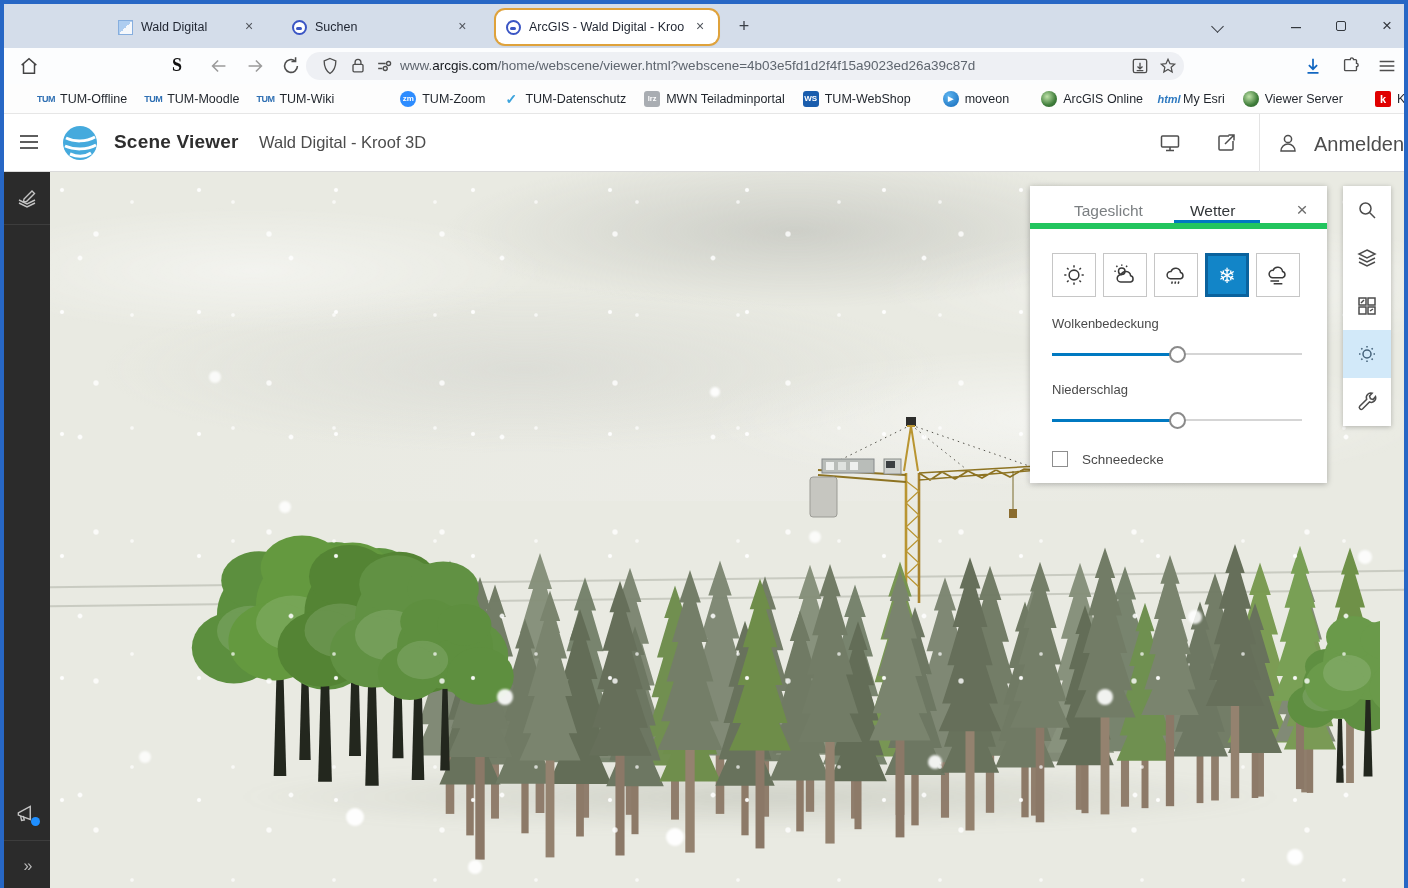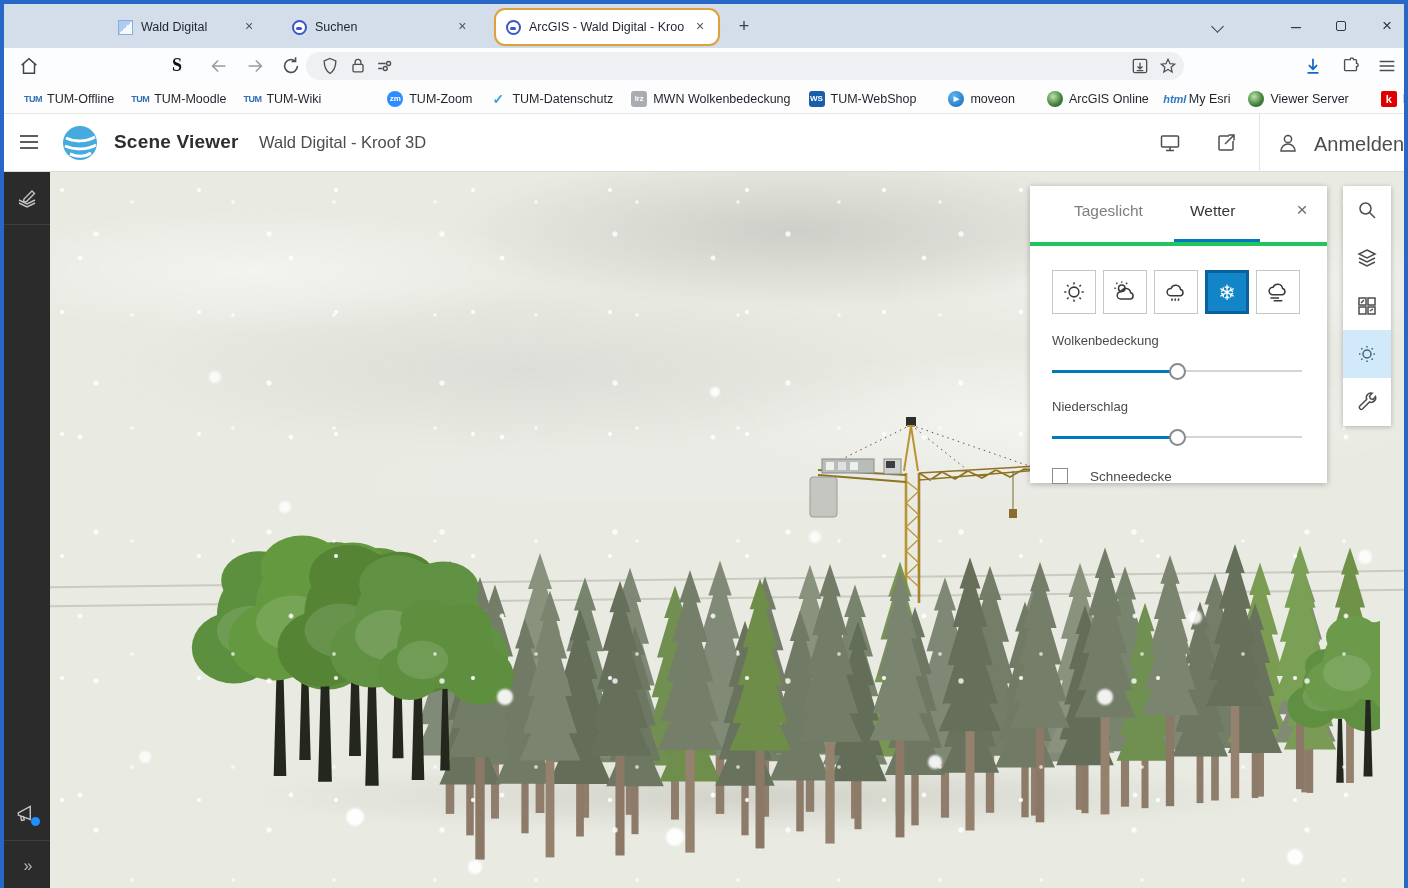--- a/index.html
+++ b/index.html
@@ -28,21 +28,21 @@
   #addrbar { position:absolute; left:4px; top:48px; width:1400px; height:36px; background:#fcfdfe; z-index:50; }
   #addrbar svg, #bookmarks svg { display:block; }
   .tool-ic { position:absolute; top:7px; width:22px; height:22px; }
   #url-pill { position:absolute; left:302px; top:4px; width:878px; height:28px; background:#eef0f4; border-radius:14px; }
   .pill-ic { position:absolute; top:4px; width:20px; height:20px; }
   #url-text { position:absolute; left:94px; top:6px; font-size:13.5px; color:#5e656e; white-space:nowrap; }
   #url-text .dom { color:#15181c; }
   #s-badge { position:absolute; left:168px; top:7px; font-weight:bold; font-size:18px; color:#111; font-family:"Liberation Serif", serif; }
 
   
-  #bookmarks { position:absolute; left:4px; top:84px; width:1400px; height:30px; background:#fdfdfd; border-bottom:1px solid #e6e6e6; z-index:50; display:flex; align-items:center; padding-left:14px; gap:4px; }
+  #bookmarks { position:absolute; left:4px; top:84px; width:1400px; height:30px; background:#fdfdfd; border-bottom:1px solid #e6e6e6; z-index:50; display:flex; align-items:center; padding-left:27px; gap:4px; }
   .bm { display:flex; align-items:center; gap:6px; padding:3px 7px; border-radius:4px; font-size:12.5px; color:#1f242b; white-space:nowrap; }
   .badge { display:inline-flex; align-items:center; justify-content:center; width:16px; height:16px; font-size:8px; font-weight:bold; border-radius:3px; color:#fff; }
   .b-tum { background:transparent; color:#3070b3; font-size:9px; letter-spacing:-0.5px; }
   .b-zm { background:#2d8cff; border-radius:50%;margin-left:48px; }
   .b-check { background:transparent; color:#3ba3dc; font-size:14px; }
   .b-lrz { background:#a9adb2; font-size:7.5px; }
   .b-ws { background:#1a5dad; }
   .b-moveon { background:radial-gradient(circle at 35% 30%,#5db4f0,#1268b8); border-radius:50%; font-size:7px; }
   .b-globe { border-radius:50%; background:radial-gradient(circle at 38% 35%,#bfe2a9,#3f7d3a 60%,#2c5e2e); }
   .b-esri { background:transparent; color:#2f7ac0; font-style:italic; font-size:11px; font-weight:bold; }
@@ -101,37 +101,37 @@
       -570px 365px 0 1px rgba(255,255,255,.8), -40px 445px 0 4px rgba(255,255,255,.95),
       220px 370px 0 2px rgba(255,255,255,.9), 390px 305px 0 3px rgba(255,255,255,.9),
       580px 465px 0 3px rgba(255,255,255,.95), 100px 145px 0 1px rgba(255,255,255,.8),
       -500px -15px 0 1px rgba(255,255,255,.8), 320px 85px 0 1.5px rgba(255,255,255,.85),
       650px 165px 0 2px rgba(255,255,255,.85), -240px 475px 0 2px rgba(255,255,255,.9),
       35px 585px 0 3px rgba(255,255,255,.95), -410px 585px 0 2px rgba(255,255,255,.9),
       545px 585px 0 2px rgba(255,255,255,.9); }
 
   
   #weather-panel { position:absolute; left:1030px; top:186px; width:297px; height:297px; background:#fff; box-shadow:0 1px 6px rgba(0,0,0,.28); z-index:45; }
-  #wp-tabs { position:relative; height:60px; border-bottom:4px solid #22c55e;padding-left:45px; }
+  #wp-tabs { position:relative; height:43px; border-bottom:6px solid #22c55e;padding-left:45px; }
   .wp-tab { position:absolute; top:16px; font-size:15.5px; }
   #wp-tab-0 { left:44px; color:#7b7f82; }
   #wp-tab-1 { left:160px; color:#323639; }
   #wp-underline { position:absolute; left:144px; bottom:0; width:86px; height:3px; background:#0079c1; }
   #wp-close { position:absolute; right:14px; top:13px; font-size:19px; color:#6e6e6e; width:22px; text-align:center; }
   #wp-body { padding:24px 22px 0 22px; }
   #mode-row { display:flex; gap:7px; }
   .wxbtn { width:44px; height:44px; border:1px solid #c6c6c6; background:#fff; display:flex; align-items:center; justify-content:center; }
   .wxbtn svg { stroke:#3a3a3a; fill:none; stroke-width:1.4; }
   .wxbtn.active { background:#1285c8; border:3px solid #0a629d; color:#fff; font-size:21px; line-height:1; }
   .wp-label { margin-top:19px; font-size:13px; color:#4a4a4a; }
   .slider { position:relative; margin-top:15px; height:17px; width:250px; }
   .slider .track { position:absolute; left:0; right:0; top:7px; height:2px; background:#d5d5d5; }
   .slider .fill { position:absolute; left:0; top:6.5px; height:3px; background:#0079c1; }
   .slider .handle { position:absolute; top:0; width:17px; height:17px; margin-left:-8px; border-radius:50%; background:#fff; border:2px solid #8a8a8a; }
-  #snowcover-row { margin-top:22px; display:flex; align-items:center; gap:22px; }
+  #snowcover-row { margin-top:22px; display:flex; align-items:center; gap:14px; }
   #snowcover-box { width:16px; height:16px; border:1px solid #8e8e8e; background:#fff; }
   #snowcover-label { font-size:13.5px; color:#4a4a4a; }
 
   
   #right-toolbar { position:absolute; left:1343px; top:186px; width:48px; background:#fff; box-shadow:0 1px 5px rgba(0,0,0,.25); z-index:45; }
   .rt-item { width:48px; height:48px; display:flex; align-items:center; justify-content:center; }
   .rt-item.active { background:#d2e9f9; }
   .rt-item svg { stroke:#4c4c4c; fill:none; stroke-width:1.5; }
   .rt-item.active svg { stroke:#44627a; }
 </style>
@@ -186,20 +186,21 @@
       </svg>
     <svg class="pill-ic" style="left:42px;" viewBox="0 0 24 24">
         <rect x="6" y="10" width="12" height="9" rx="1.5" fill="none" stroke="#4e4e4e" stroke-width="1.6"></rect>
         <path d="M8.5,10 V7.5 a3.5,3.5 0 0 1 7,0 V10" fill="none" stroke="#4e4e4e" stroke-width="1.6"></path>
       </svg>
     <svg class="pill-ic" style="left:68px;" viewBox="0 0 24 24">
         <path d="M5,9 H14 M5,15 H10" stroke="#4e4e4e" stroke-width="1.6"></path>
         <circle cx="17.5" cy="9" r="2.4" fill="none" stroke="#4e4e4e" stroke-width="1.6"></circle>
         <circle cx="13.5" cy="15" r="2.4" fill="none" stroke="#4e4e4e" stroke-width="1.6"></circle>
       </svg>
+    <div id="url-text"><span>www.</span><span class="dom">arcgis.com</span><span>/home/webscene/viewer.html?webscene=4b03e5fd1d2f4f15a9023ed26a39c87d</span></div>
     <svg class="pill-ic" style="left:824px;" viewBox="0 0 24 24">
         <rect x="4" y="4" width="16" height="16" rx="2" fill="none" stroke="#4e4e4e" stroke-width="1.6"></rect>
         <path d="M12,8 V15 M9,12.5 L12,15.5 L15,12.5 M8,17.5 H16" stroke="#4e4e4e" stroke-width="1.6" fill="none"></path>
       </svg>
     <svg class="pill-ic" style="left:852px;" viewBox="0 0 24 24">
         <path d="M12,4 L14.4,9.2 L20,9.8 L15.8,13.6 L17,19.2 L12,16.3 L7,19.2 L8.2,13.6 L4,9.8 L9.6,9.2 Z" fill="none" stroke="#4e4e4e" stroke-width="1.5"></path>
       </svg>
   </div>
 
   <svg class="tool-ic" style="left:1298px;" viewBox="0 0 24 24">
@@ -229,21 +230,21 @@
   <div class="bm">
       <span class="badge b-zm">zm</span>
       <span>TUM-Zoom</span>
     </div>
   <div class="bm">
       <span class="badge b-check">✓</span>
       <span>TUM-Datenschutz</span>
     </div>
   <div class="bm">
       <span class="badge b-lrz">lrz</span>
-      <span>MWN Wolkenbedeckung</span>
+      <span>MWN Teiladminportal</span>
     </div>
   <div class="bm">
       <span class="badge b-ws">WS</span>
       <span>TUM-WebShop</span>
     </div>
   <div class="bm-sep"></div>
   <div class="bm">
       <span class="badge b-moveon">▶</span>
       <span>moveon</span>
     </div>

